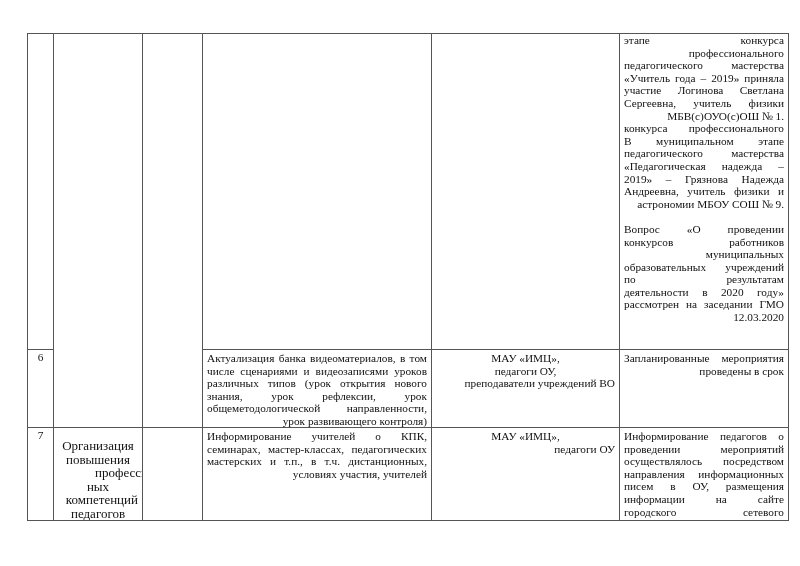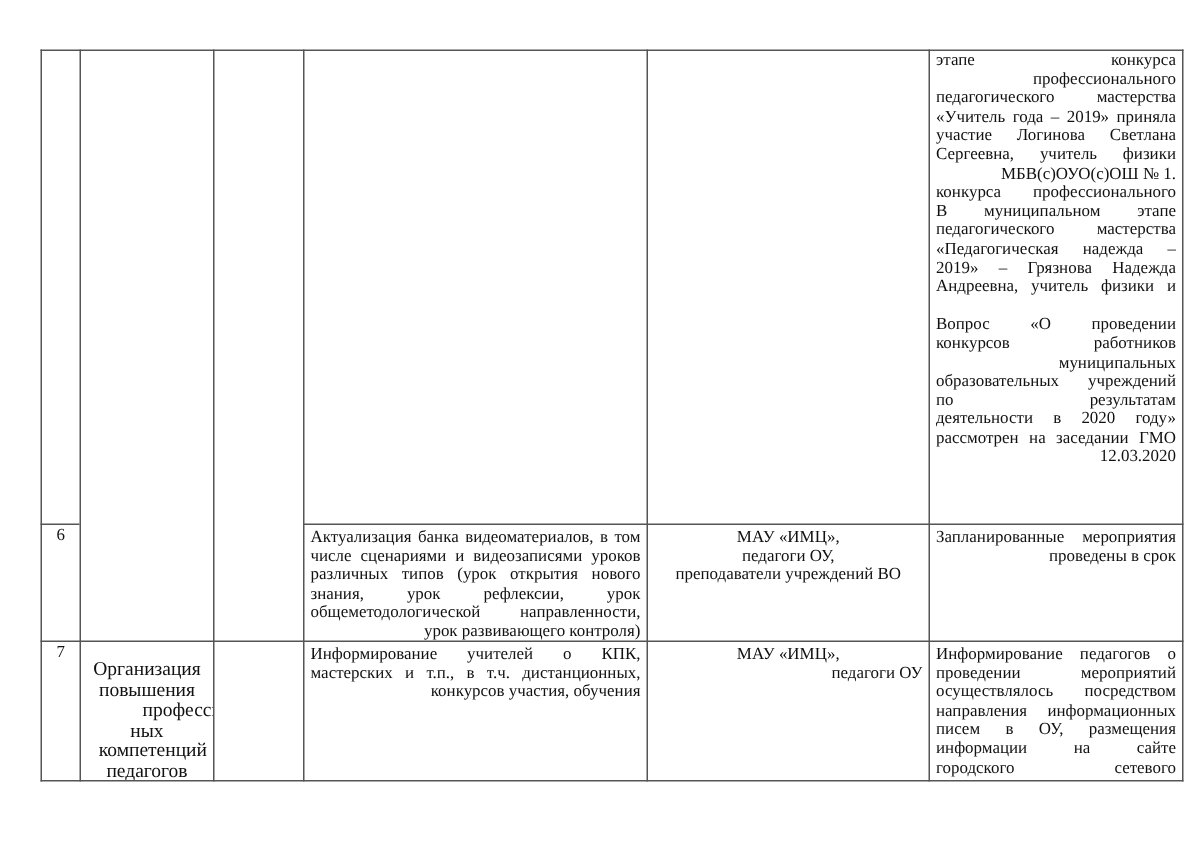--- a/index.html
+++ b/index.html
@@ -90,20 +90,21 @@
       <span class="jline">«Учитель года – 2019» приняла</span>
       <span class="jline">участие Логинова Светлана</span>
       <span class="jline">Сергеевна, учитель физики</span>
       <span class="lline">МБВ(с)ОУО(с)ОШ № 1.</span>
       <span class="jline">конкурса профессионального</span>
       <span class="jline">В муниципальном этапе</span>
       <span class="jline">педагогического мастерства</span>
       <span class="jline">«Педагогическая надежда –</span>
       <span class="jline">2019» – Грязнова Надежда</span>
       <span class="jline">Андреевна, учитель физики и</span>
+      <span class="lline">астрономии МБОУ СОШ № 9.</span>
       <span class="lline">&nbsp;</span>
       <span class="jline">Вопрос «О проведении</span>
       <span class="jline">конкурсов работников</span>
       <span class="lline">муниципальных</span>
       <span class="jline">образовательных учреждений</span>
       <span class="jline">по результатам</span>
       <span class="jline">деятельности в 2020 году»</span>
       <span class="jline">рассмотрен на заседании ГМО</span>
       <span class="lline">12.03.2020</span>
     </div>
@@ -113,40 +114,41 @@
       <span class="jline">Актуализация банка видеоматериалов, в том</span>
       <span class="jline">числе сценариями и видеозаписями уроков</span>
       <span class="jline">различных типов (урок открытия нового</span>
       <span class="jline">знания, урок рефлексии, урок</span>
       <span class="jline">общеметодологической направленности,</span>
       <span class="lline">урок развивающего контроля)</span>
     </div>
     <div class="cell center" style="left:405px; top:318px; width:187px; height:76px;">
       <span class="lline center" style="text-align:center;">МАУ «ИМЦ»,</span>
       <span class="lline center" style="text-align:center;">педагоги ОУ,</span>
-      <span class="lline center" style="text-align:center;">преподаватели учреждений ВО</span>
+      <span class="lline center" style="">преподаватели учреждений ВО</span>
     </div>
     <div class="cell" style="left:593px; top:318px; width:168px; height:76px;">
       <span class="jline">Запланированные мероприятия</span>
       <span class="lline">проведены в срок</span>
     </div>
 
     <div class="cell num" style="left:1px; top:396px; width:25px; height:20px; padding-top:0;">7</div>
     <div class="cell center" style="left:27px; top:396px; width:88px; height:91px; padding-top:10px; line-height:13.6px; font-size:13px;">
       <span class="lline" style="text-align:center;">Организация</span>
       <span class="lline" style="text-align:center;">повышения</span>
       <span class="lline" style="text-align:center;margin-left:37px;">профессиональ</span>
       <span class="lline" style="text-align:center;">ных</span>
       <span class="lline" style="">компетенций</span>
       <span class="lline" style="text-align:center;">педагогов</span>
     </div>
     <div class="cell" style="left:176px; top:396px; width:228px; height:91px;">
       <span class="jline">Информирование учителей о КПК,</span>
+      <span class="jline">семинарах, мастер-классах, педагогических</span>
       <span class="jline">мастерских и т.п., в т.ч. дистанционных,</span>
-      <span class="lline">конкурсов участия, обучения</span>
+      <span class="lline">условиях участия, учителей</span>
     </div>
     <div class="cell center" style="left:405px; top:396px; width:187px; height:91px;">
       <span class="lline" style="text-align:center;">МАУ «ИМЦ»,</span>
       <span class="lline" style="text-align:right;">педагоги ОУ</span>
     </div>
     <div class="cell" style="left:593px; top:396px; width:168px; height:91px;">
       <span class="jline">Информирование педагогов о</span>
       <span class="jline">проведении мероприятий</span>
       <span class="jline">осуществлялось посредством</span>
       <span class="jline">направления информационных</span>

